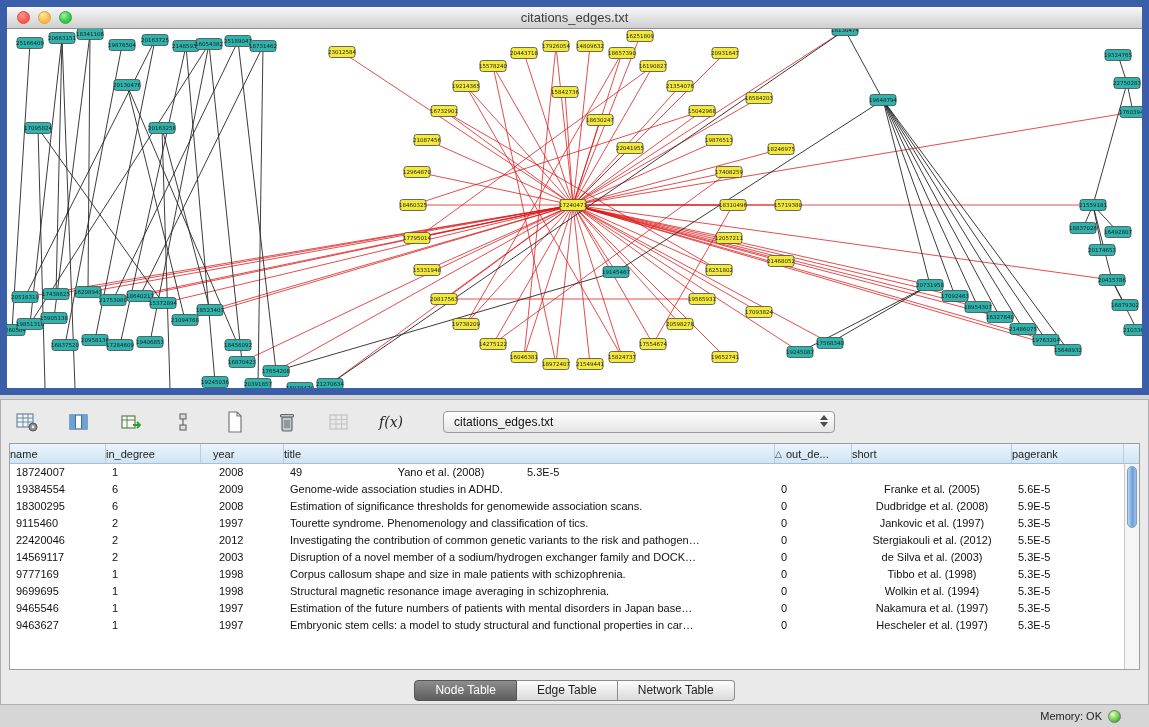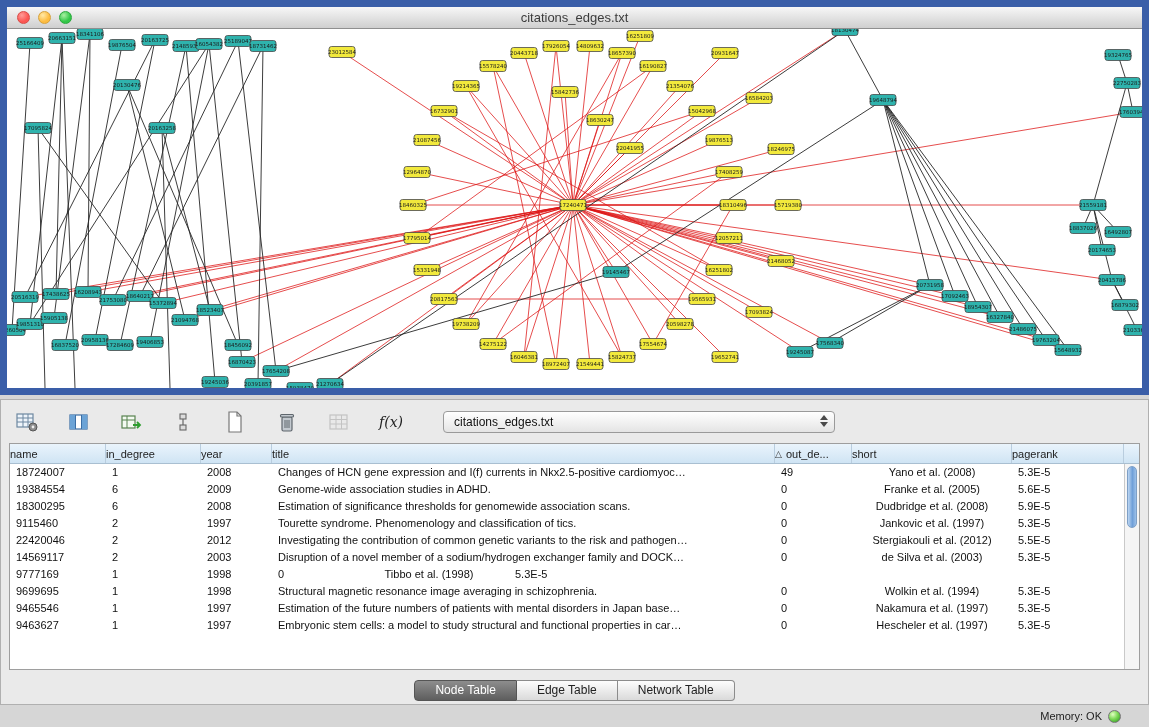--- a/index.html
+++ b/index.html
@@ -56,21 +56,21 @@
     position:relative; overflow:hidden; display:flex; flex-direction:column; }
   .thead { display:flex; height:20px; background:linear-gradient(#eaf4fc,#cfe4f4);
     border-bottom:1px solid #a9bfd1; font-size:11px; color:#222; padding-right:15px; }
   .hcell { display:flex; align-items:center; justify-content:flex-start; border-right:1px solid #b9cdde; gap:4px; }
   .sort-tri { font-size:9px; color:#333; }
   .tbody { flex:1; overflow:hidden; font-size:11px; color:#111; padding-right:15px; }
   .trow { display:flex; height:17px; line-height:17px; }
   .cell { padding:0 6px; white-space:nowrap; overflow:hidden; }
   .col-name { width:96px; flex:0 0 96px; }
   .col-in   { width:95px; flex:0 0 95px; }
-  .col-year { width:71px; flex:0 0 71px; }
+  .col-year { width:71px; flex:0 0 71px;margin-left:12px; }
   .col-title{ flex:1 1 auto; min-width:0; }
   .col-out  { width:77px; flex:0 0 77px; }
   .col-short{ width:160px; flex:0 0 160px; text-align:center; }
   .col-pr   { width:112px; flex:0 0 112px; }
   .vscroll { position:absolute; top:20px; right:0; bottom:0; width:15px; background:#f5f5f5; border-left:1px solid #c9c9c9; }
   .vthumb { position:absolute; top:2px; left:2px; width:10px; height:62px; border-radius:6px;
     background:linear-gradient(90deg,#bcd6f2,#6f9fd8 55%,#9cc0e8); border:1px solid #7d9fc6; }
 
   .tabs-bar { height:28px; display:flex; justify-content:center; align-items:center; }
   .tab { height:21px; line-height:19px; padding:0 20px; font-size:12px; color:#222;
@@ -723,21 +723,20 @@
           </div>
           <div class="hcell col-pr">
             <span>pagerank</span>
           </div>
         </div>
         <div class="tbody">
             <div class="trow">
               <div class="cell col-name">18724007</div>
               <div class="cell col-in">1</div>
               <div class="cell col-year">2008</div>
-              <div class="cell col-title">Changes of HCN gene expression and I(f) currents in Nkx2.5-positive cardiomyoc…</div>
               <div class="cell col-out">49</div>
               <div class="cell col-short">Yano et al. (2008)</div>
               <div class="cell col-pr">5.3E-5</div>
             </div>
             <div class="trow">
               <div class="cell col-name">19384554</div>
               <div class="cell col-in">6</div>
               <div class="cell col-year">2009</div>
               <div class="cell col-title">Genome-wide association studies in ADHD.</div>
               <div class="cell col-out">0</div>
@@ -777,20 +776,21 @@
               <div class="cell col-year">2003</div>
               <div class="cell col-title">Disruption of a novel member of a sodium/hydrogen exchanger family and DOCK…</div>
               <div class="cell col-out">0</div>
               <div class="cell col-short">de Silva et al. (2003)</div>
               <div class="cell col-pr">5.3E-5</div>
             </div>
             <div class="trow">
               <div class="cell col-name">9777169</div>
               <div class="cell col-in">1</div>
               <div class="cell col-year">1998</div>
+              <div class="cell col-title">Corpus callosum shape and size in male patients with schizophrenia.</div>
               <div class="cell col-out">0</div>
               <div class="cell col-short">Tibbo et al. (1998)</div>
               <div class="cell col-pr">5.3E-5</div>
             </div>
             <div class="trow">
               <div class="cell col-name">9699695</div>
               <div class="cell col-in">1</div>
               <div class="cell col-year">1998</div>
               <div class="cell col-title">Structural magnetic resonance image averaging in schizophrenia.</div>
               <div class="cell col-out">0</div>

